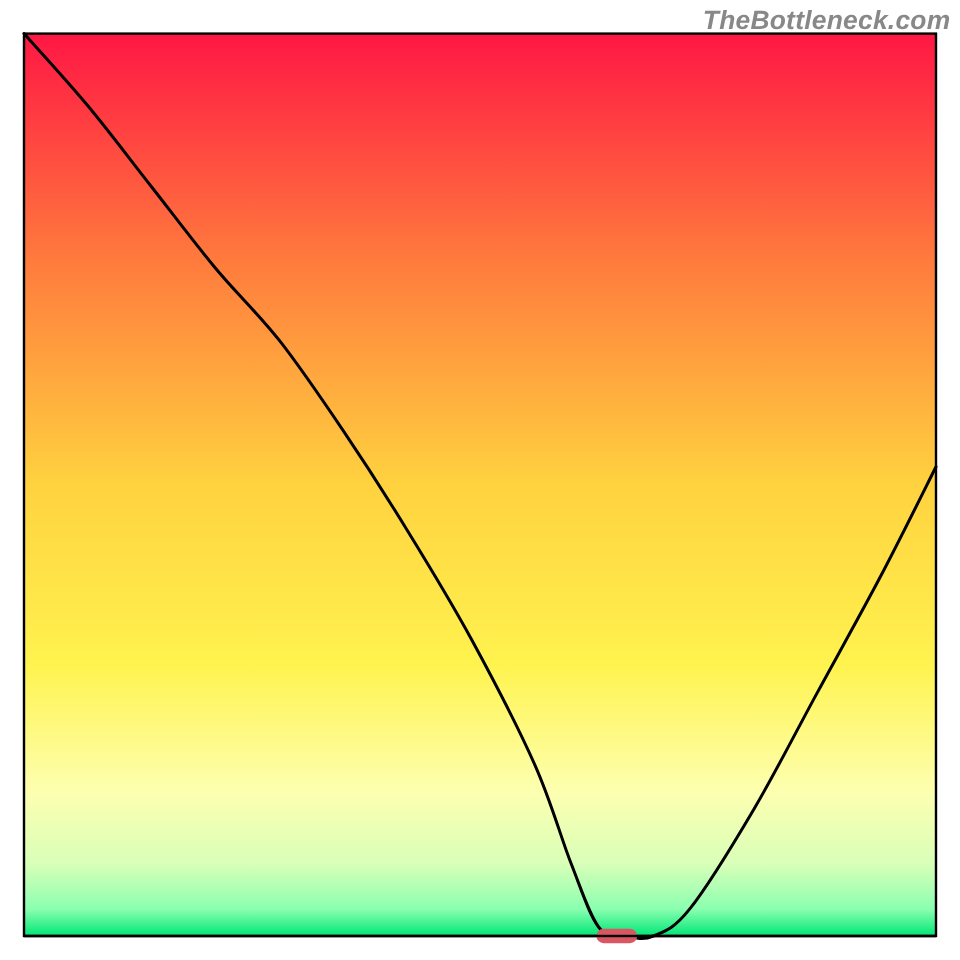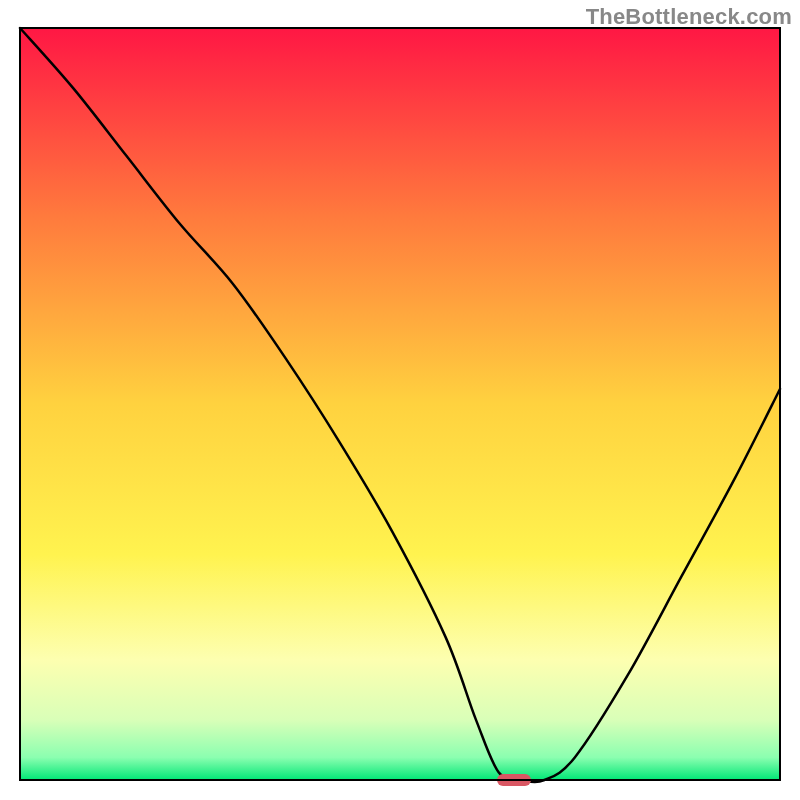--- a/index.html
+++ b/index.html
@@ -7,20 +7,21 @@
     padding: 0;
     width: 800px;
     height: 800px;
     background: #ffffff;
     font-family: Arial, Helvetica, sans-serif;
   }
   .chart-container {
     position: relative;
     width: 800px;
     height: 763px;
+    font-style: italic;
   }
   .watermark {
     position: absolute;
     top: 4px;
     right: 8px;
     font-size: 22px;
     font-weight: bold;
     color: #888888;
     z-index: 10;
     letter-spacing: 0.2px;

